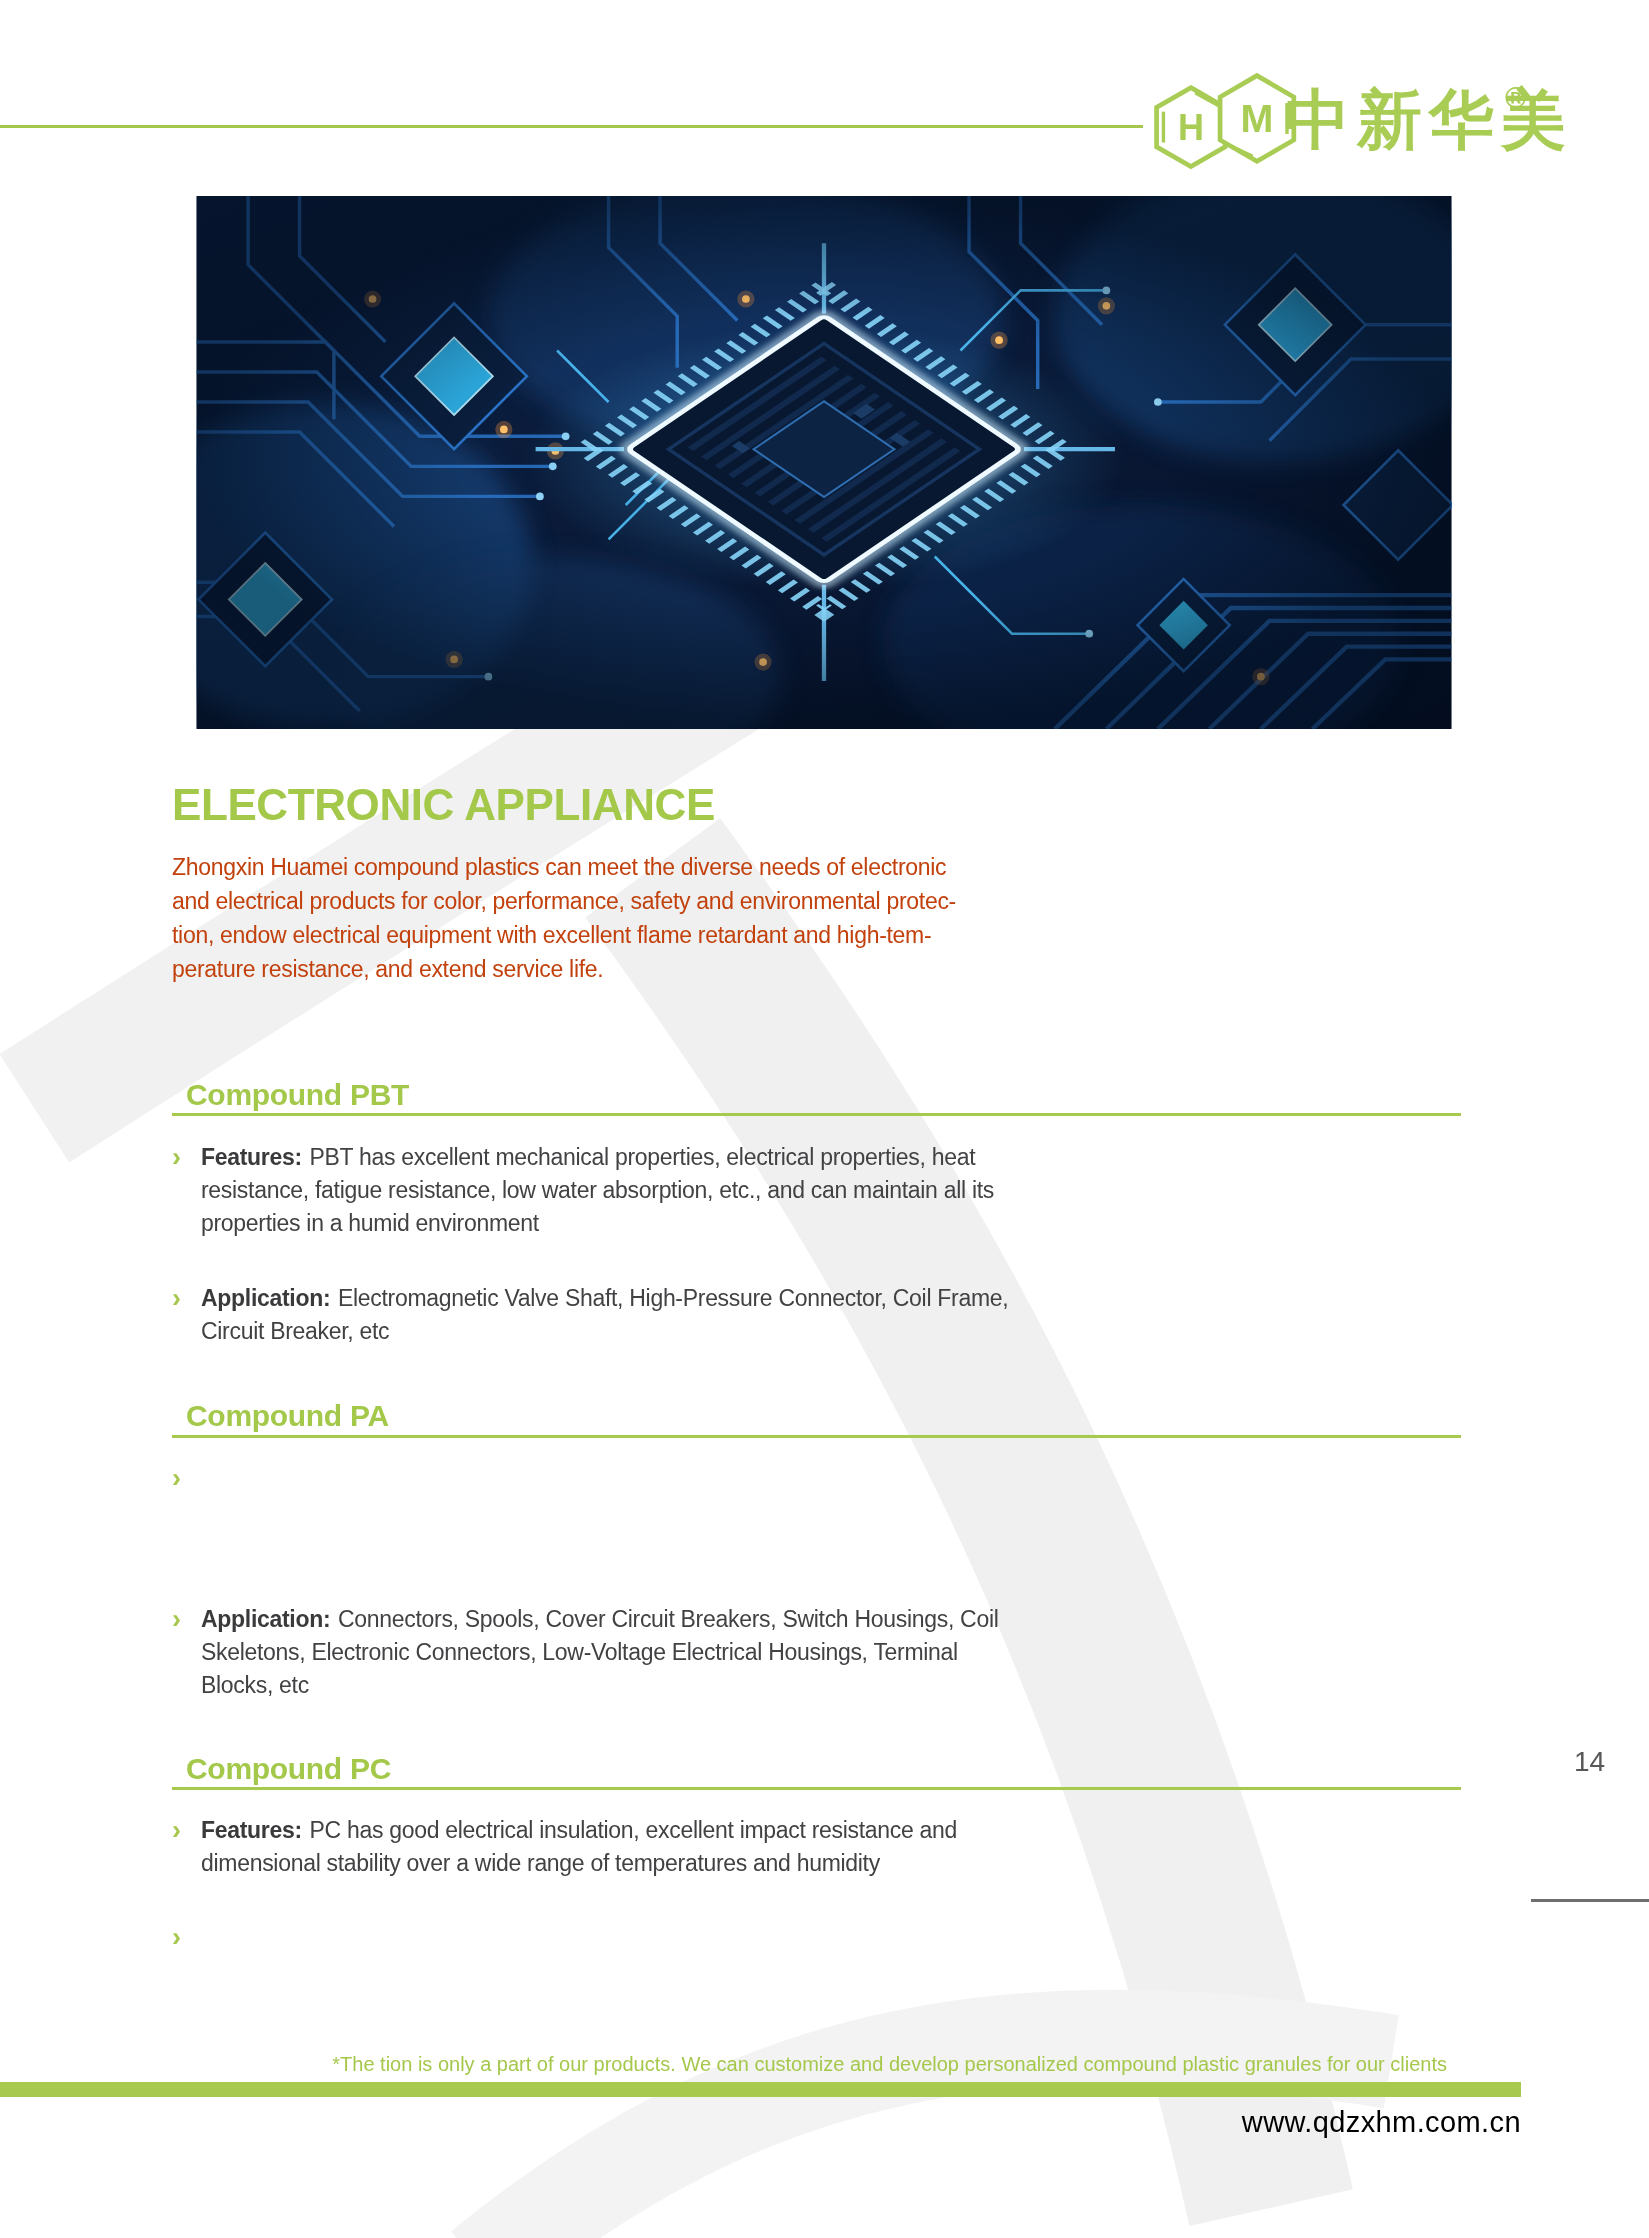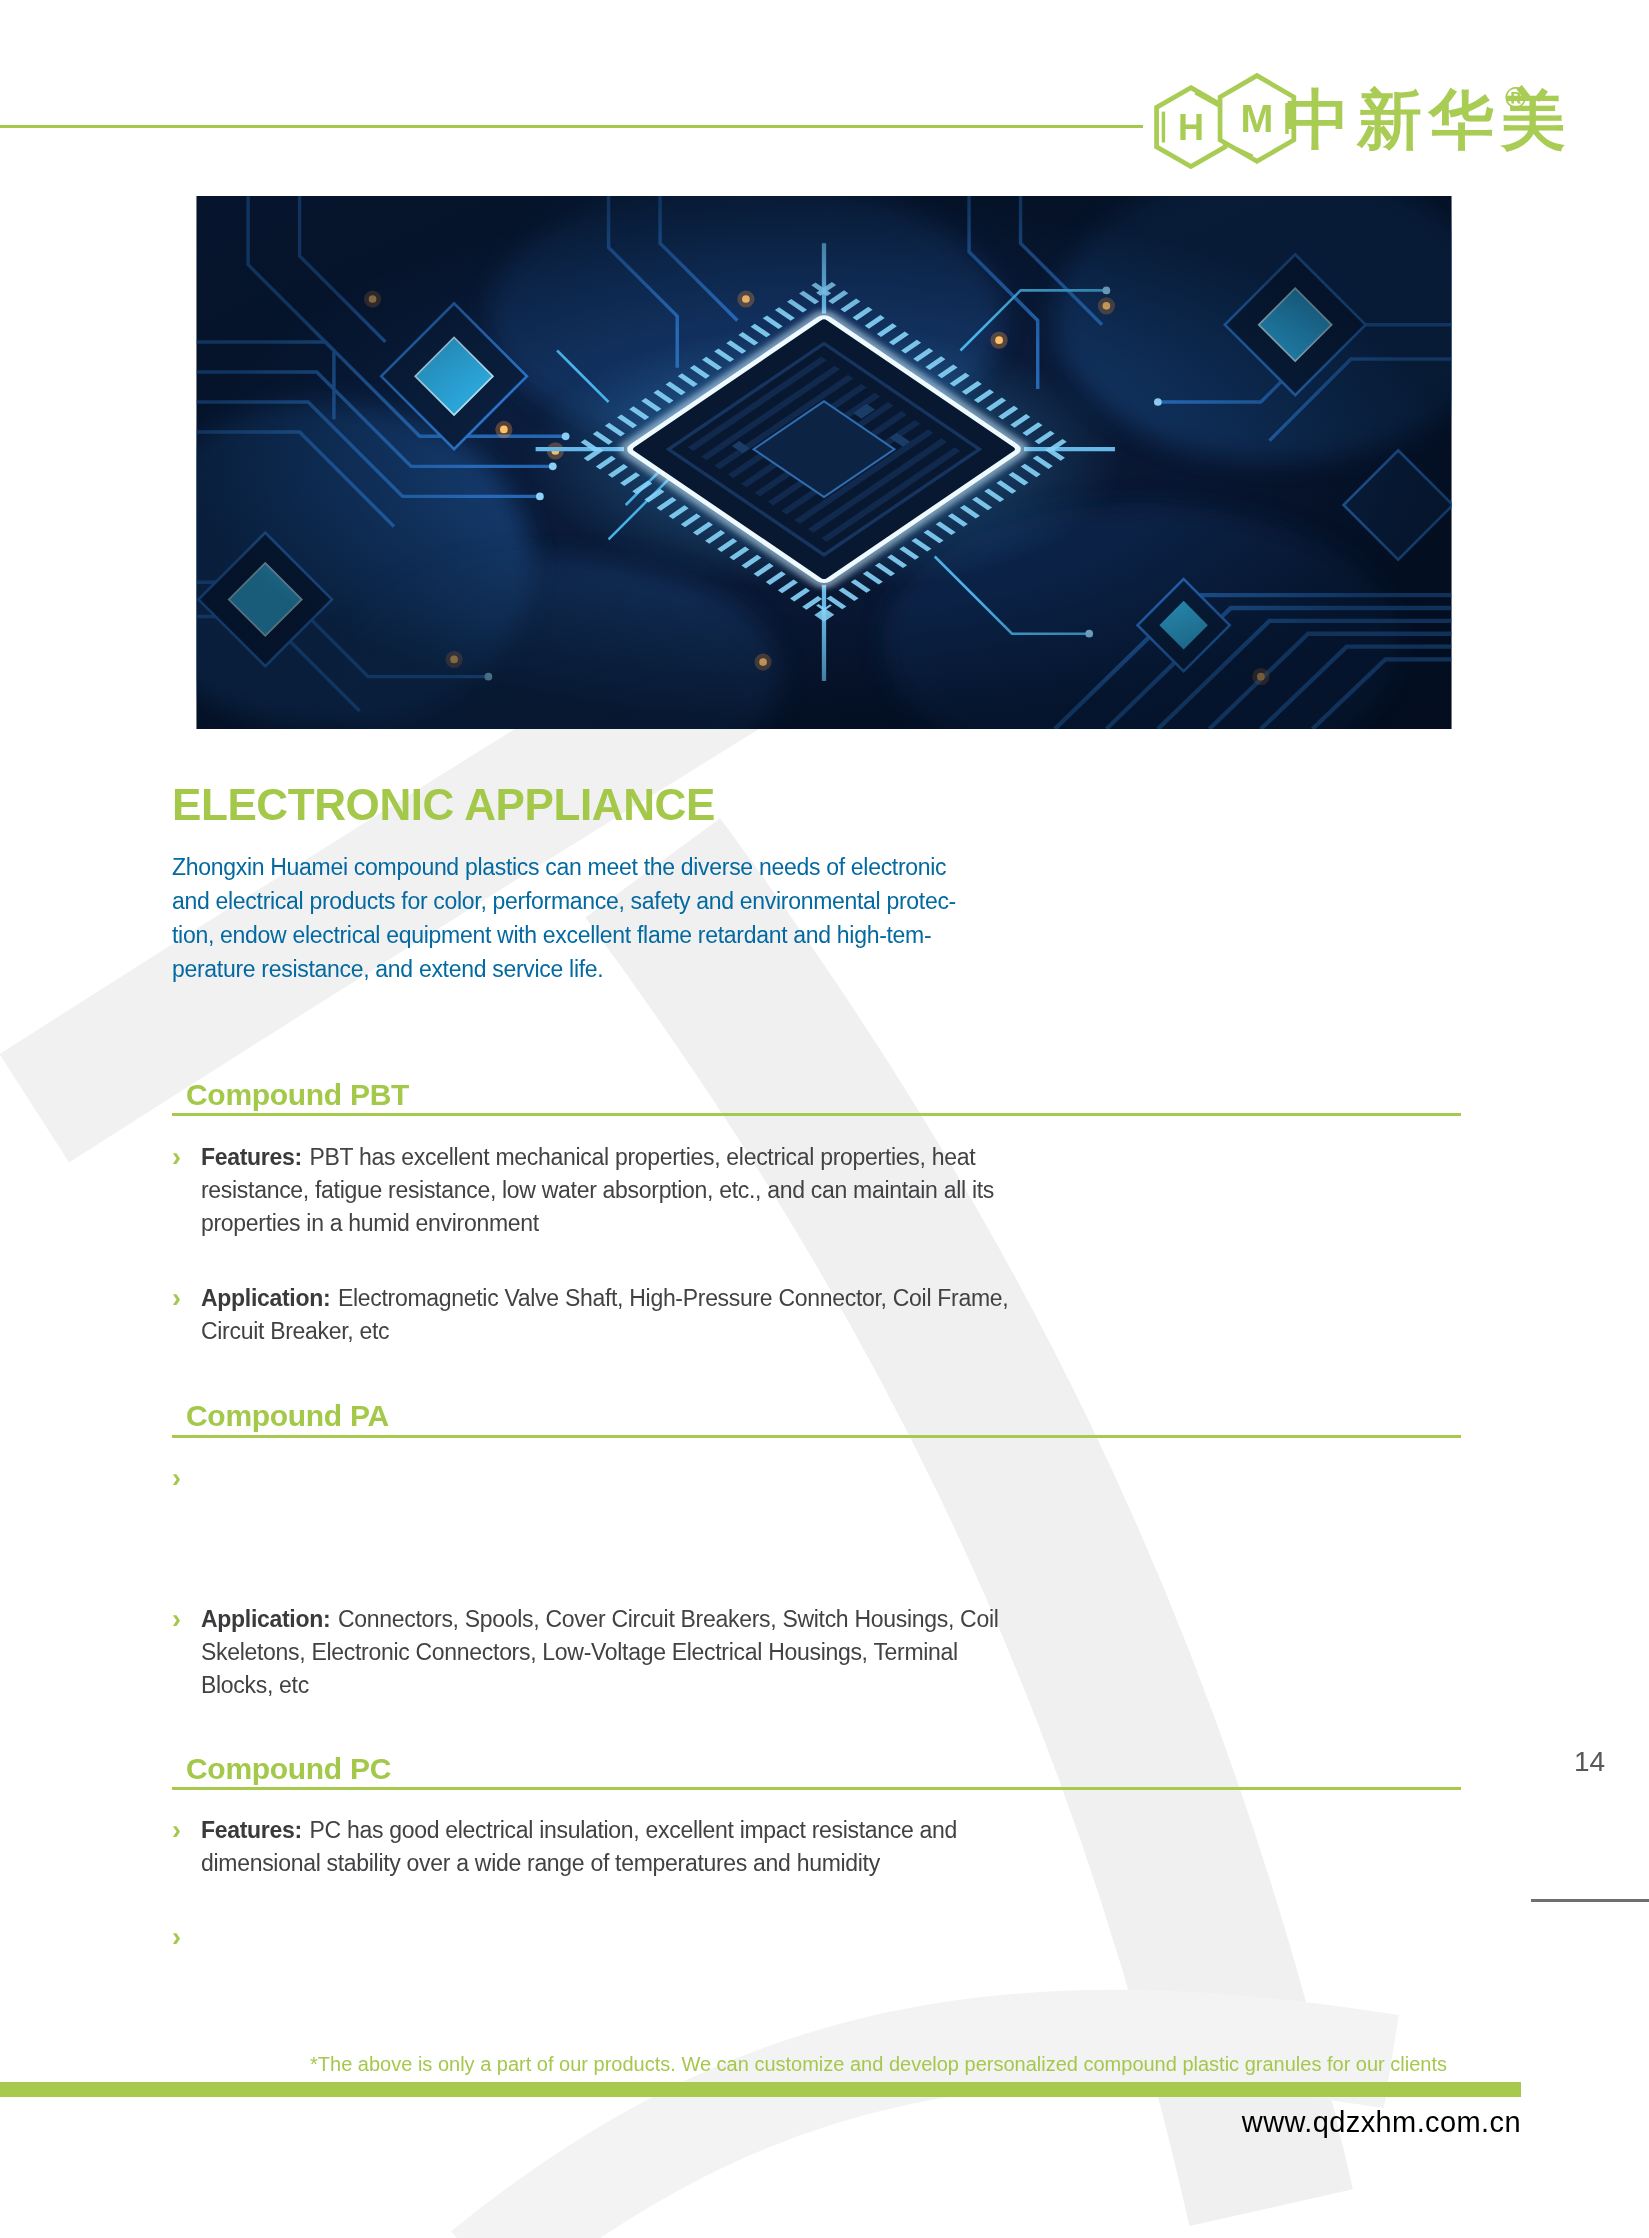--- a/index.html
+++ b/index.html
@@ -14,21 +14,21 @@
   .brand-cn{position:absolute;left:137px;top:15.5px;font-size:65px;font-weight:bold;color:#a9cc55;
             letter-spacing:6.9px;font-family:"DejaVu Sans",sans-serif;white-space:nowrap;}
   .reg-mark{position:absolute;left:357px;top:22.3px;font-size:29px;color:#a9cc55;font-weight:bold;}
   
   .hero{position:absolute;left:196px;top:196px;width:1256px;height:533px;z-index:2;display:block;}
   
   .title{position:absolute;left:172px;top:780px;margin:0;font-size:44px;font-weight:bold;
          color:#a3c84a;letter-spacing:-0.4px;z-index:2;}
   .multiline{white-space:pre-line;}
   .intro{position:absolute;left:172px;top:850px;width:1117px;font-size:23px;line-height:34px;
-         letter-spacing:-0.3px;color:#0369a1;z-index:2;}
+         letter-spacing:-0.3px;color:#c2410c;z-index:2;}
   .sec-heading{position:absolute;left:172px;margin:14px;font-size:30px;font-weight:bold;
                color:#a3c84a;letter-spacing:-0.3px;z-index:2;}
   .sec-rule{position:absolute;left:172px;width:1289px;height:2.6px;background:#a6c94e;z-index:2;}
   .h-pbt{top:1064px;}  .r-pbt{top:1113px;}
   .h-pa{top:1385px;}   .r-pa{top:1435px;}
   .h-pc{top:1738px;}   .r-pc{top:1787px;}
   .bullet{position:absolute;left:172px;width:1134px;display:flex;z-index:2;}
   .chev{width:29px;flex:0 0 29px;color:#a5c84c;font-size:27px;font-weight:bold;line-height:33px;}
   .btext{font-size:23px;line-height:33px;letter-spacing:-0.3px;color:#424245;}
   .btext b{color:#3a3a3c;margin-right:7.7px;}
@@ -264,18 +264,18 @@
     <div class="btext"><b>Features:</b><span class="multiline">PC has good electrical insulation, excellent impact resistance and
 dimensional stability over a wide range of temperatures and humidity</span></div>
   </div>
   <div class="bullet b-pc-a">
     <span class="chev">›</span>
   </div>
 
   <div class="pagenum">14</div>
   <div class="pagenum-rule"></div>
 
-  <div class="disclaimer">*The above is only a part of our products. We can customize and develop personalized compound plastic granules for our clients</div>
+  <div class="disclaimer">*The tion is only a part of our products. We can customize and develop personalized compound plastic granules for our clients</div>
   <div class="footer-bar"></div>
   <div class="website">www.qdzxhm.com.cn</div>
 
 </div>
 
 
 </body></html>

